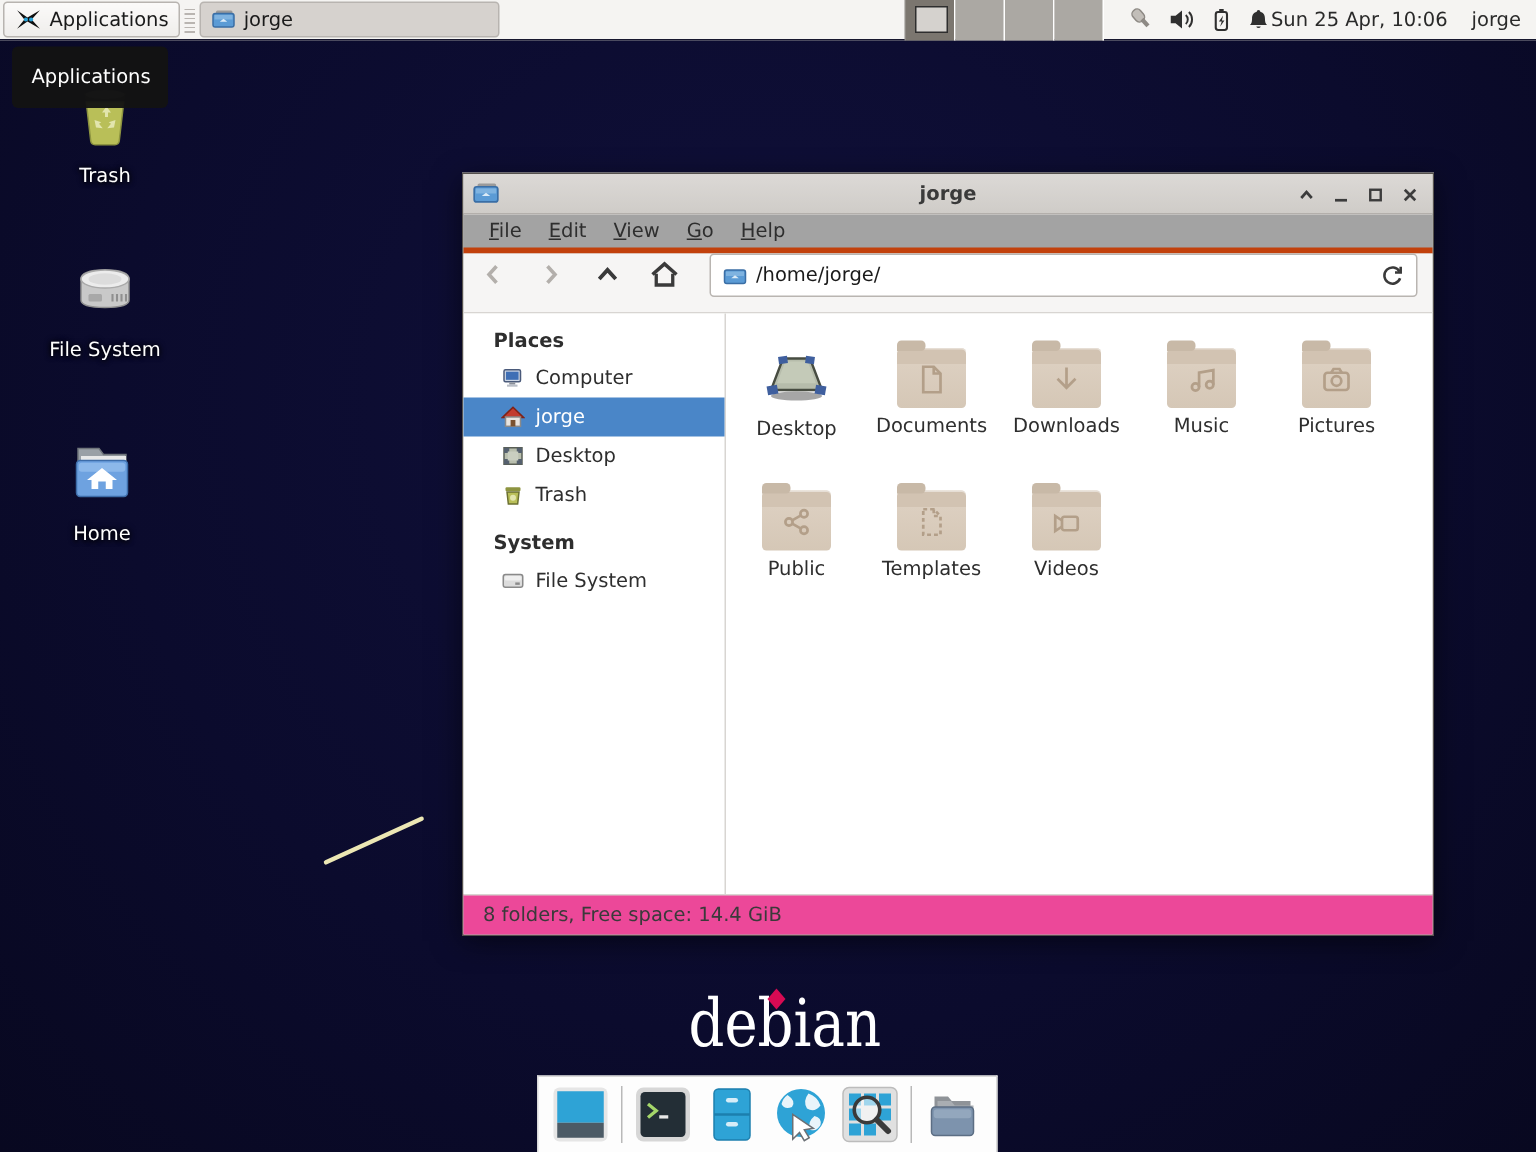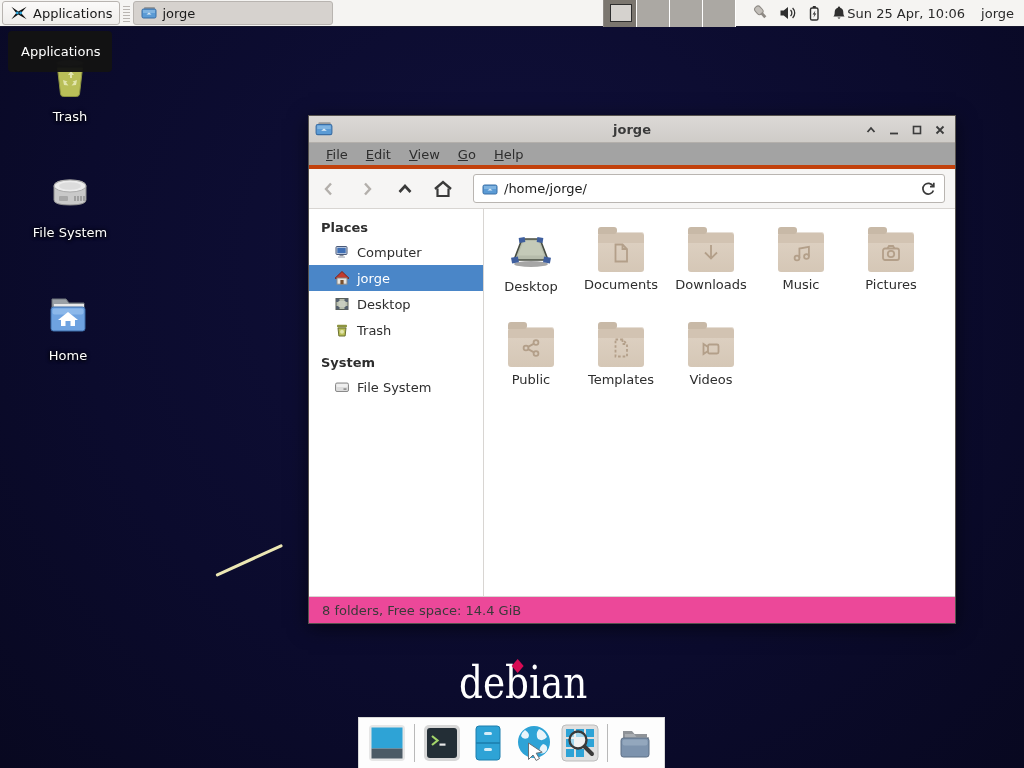--- a/index.html
+++ b/index.html
@@ -63,30 +63,30 @@
   #title { position:absolute; left:0; right:0; text-align:center; font-weight:bold; color:#3a3a3a; }
   #controls { position:absolute; right:4px; top:0; height:27px; display:flex; align-items:center; }
   .ctrl { width:23px; height:23px; display:flex; align-items:center; justify-content:center; }
 
   #menubar { height:26px; background:#a3a3a3; border-bottom:4px solid #c2410c;
              display:flex; align-items:center; padding-left:8px; flex:0 0 26px; }
   .menu-item { padding:3px 9px; color:#2e2e2e; }
   .menu-item::first-letter { text-decoration:underline; }
 
   #toolbar { height:40px; background:#f6f5f4; border-bottom:1px solid #d8d5d2;
-             display:flex; align-items:center; padding:0 10px 0 6px; gap:10px; flex:0 0 40px; }
+             display:flex; padding:0 10px 0 6px; gap:10px; flex:0 0 40px; }
   .tbtn { width:28px; height:28px; display:flex; align-items:center; justify-content:center; border-radius:3px; }
   #pathbar { flex:1; height:29px; margin-left:6px; background:#fff; border:1px solid #b9b5b1;
              border-radius:3px; display:flex; align-items:center; padding:0 8px; gap:6px; }
   #path-text { flex:1; color:#1a1a1a; }
 
   #body { flex:1; display:flex; min-height:0; }
   #sidebar { width:175px; border-right:1px solid #d8d5d2; background:#fff; padding-top:6px; }
   .side-header { height:24px; display:flex; align-items:center; padding-left:12px;
-                 font-weight:bold; color:#2e2e2e; }
+                 font-weight:bold; color:#2e2e2e;margin-left:8px; }
   .side-row { height:26px; display:flex; align-items:center; gap:7px; padding-left:25px; color:#2e2e2e; }
   .side-row.selected { background:#4a86c8; color:#fff; }
   .side-row .si { width:16px; height:16px; flex:0 0 16px; }
   #devices-header { margin-top:7px; }
 
   #files { flex:1; background:#fff; padding:17px 0 0 2px; display:flex; flex-wrap:wrap;
            align-content:flex-start; }
   .fcell { width:90px; height:74px; margin-bottom:21px; display:flex; flex-direction:column; align-items:center; }
   .fcell .flabel { margin-top:5px; color:#2e2e2e; }
   .folder48 { width:46px; height:40px; margin-top:6px; position:relative; border-radius:3px;

